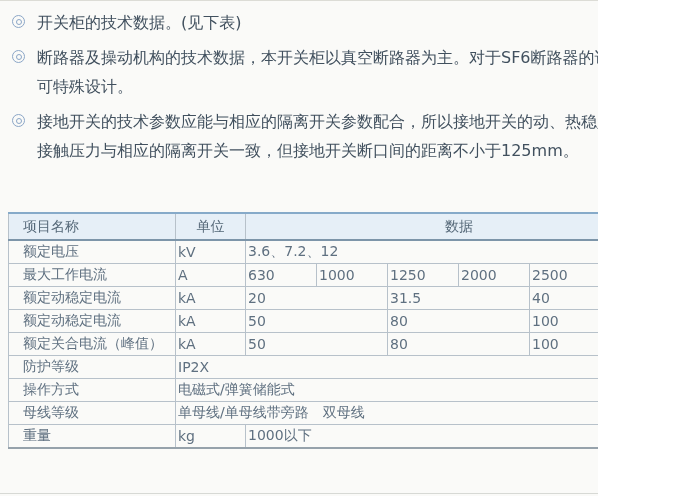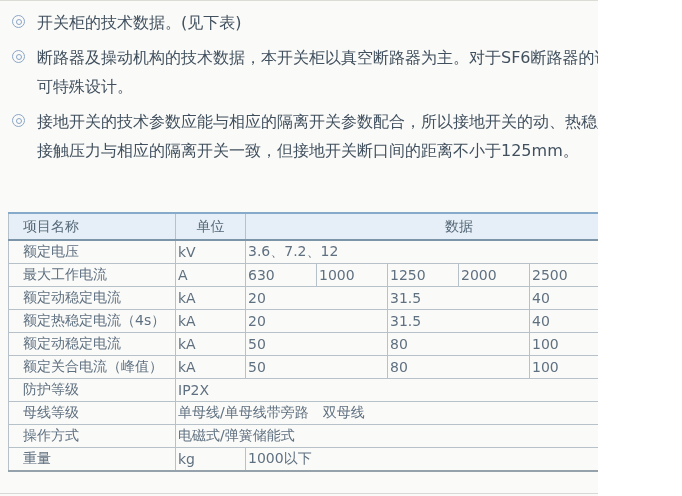--- a/index.html
+++ b/index.html
@@ -135,51 +135,44 @@
           <td class="cell-value">3150</td>
         </tr>
         <tr>
           <td class="cell-name">额定动稳定电流</td>
           <td class="cell-value">kA</td>
           <td colspan="2" class="cell-value">20</td>
           <td colspan="2" class="cell-value">31.5</td>
           <td colspan="2" class="cell-value">40</td>
         </tr>
         <tr>
-          <td class="cell-name">额定热稳定电流（4s）</td>
-          <td class="cell-value">kA</td>
-          <td colspan="2" class="cell-value">20</td>
-          <td colspan="2" class="cell-value">31.5</td>
-          <td colspan="2" class="cell-value">40</td>
-        </tr>
-        <tr>
           <td class="cell-name">额定动稳定电流</td>
           <td class="cell-value">kA</td>
           <td colspan="2" class="cell-value">50</td>
           <td colspan="2" class="cell-value">80</td>
           <td colspan="2" class="cell-value">100</td>
         </tr>
         <tr>
           <td class="cell-name">额定关合电流（峰值）</td>
           <td class="cell-value">kA</td>
           <td colspan="2" class="cell-value">50</td>
           <td colspan="2" class="cell-value">80</td>
           <td colspan="2" class="cell-value">100</td>
         </tr>
         <tr>
           <td class="cell-name">防护等级</td>
           <td colspan="7" class="cell-value">IP2X</td>
         </tr>
         <tr>
+          <td class="cell-name">操作方式</td>
+          <td colspan="7" class="cell-value">电磁式/弹簧储能式</td>
+        </tr>
+        <tr>
           <td class="cell-name">母线等级</td>
           <td colspan="7" class="cell-value">单母线/单母线带旁路　双母线</td>
-        </tr>
-        <tr>
-          <td class="cell-name">操作方式</td>
-          <td colspan="7" class="cell-value">电磁式/弹簧储能式</td>
         </tr>
         <tr>
           <td class="cell-name">重量</td>
           <td class="cell-value">kg</td>
           <td colspan="6" class="cell-value">1000以下</td>
         </tr>
       </tbody>
   </table>
 
   <div class="bottom-edge"></div>

